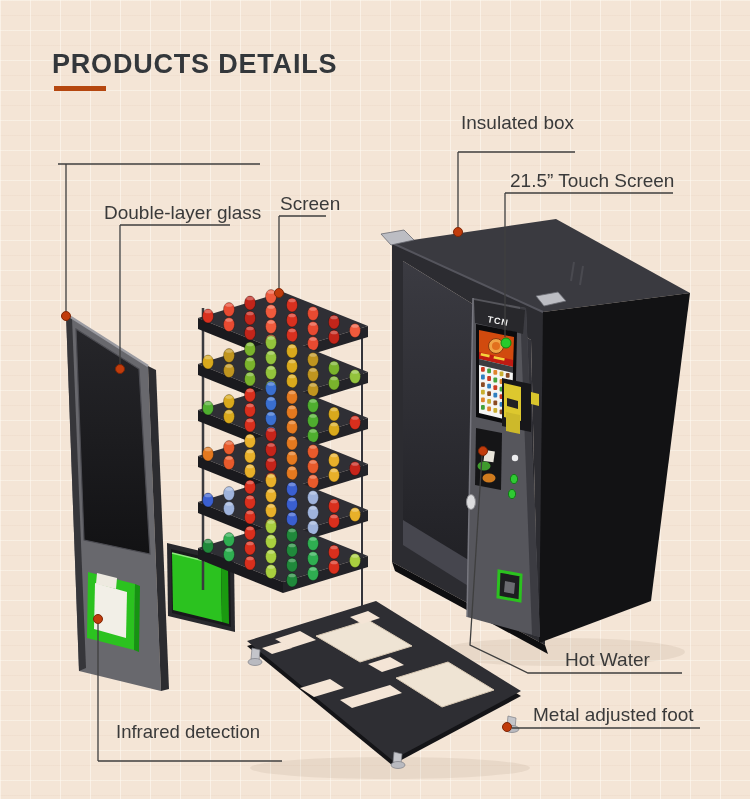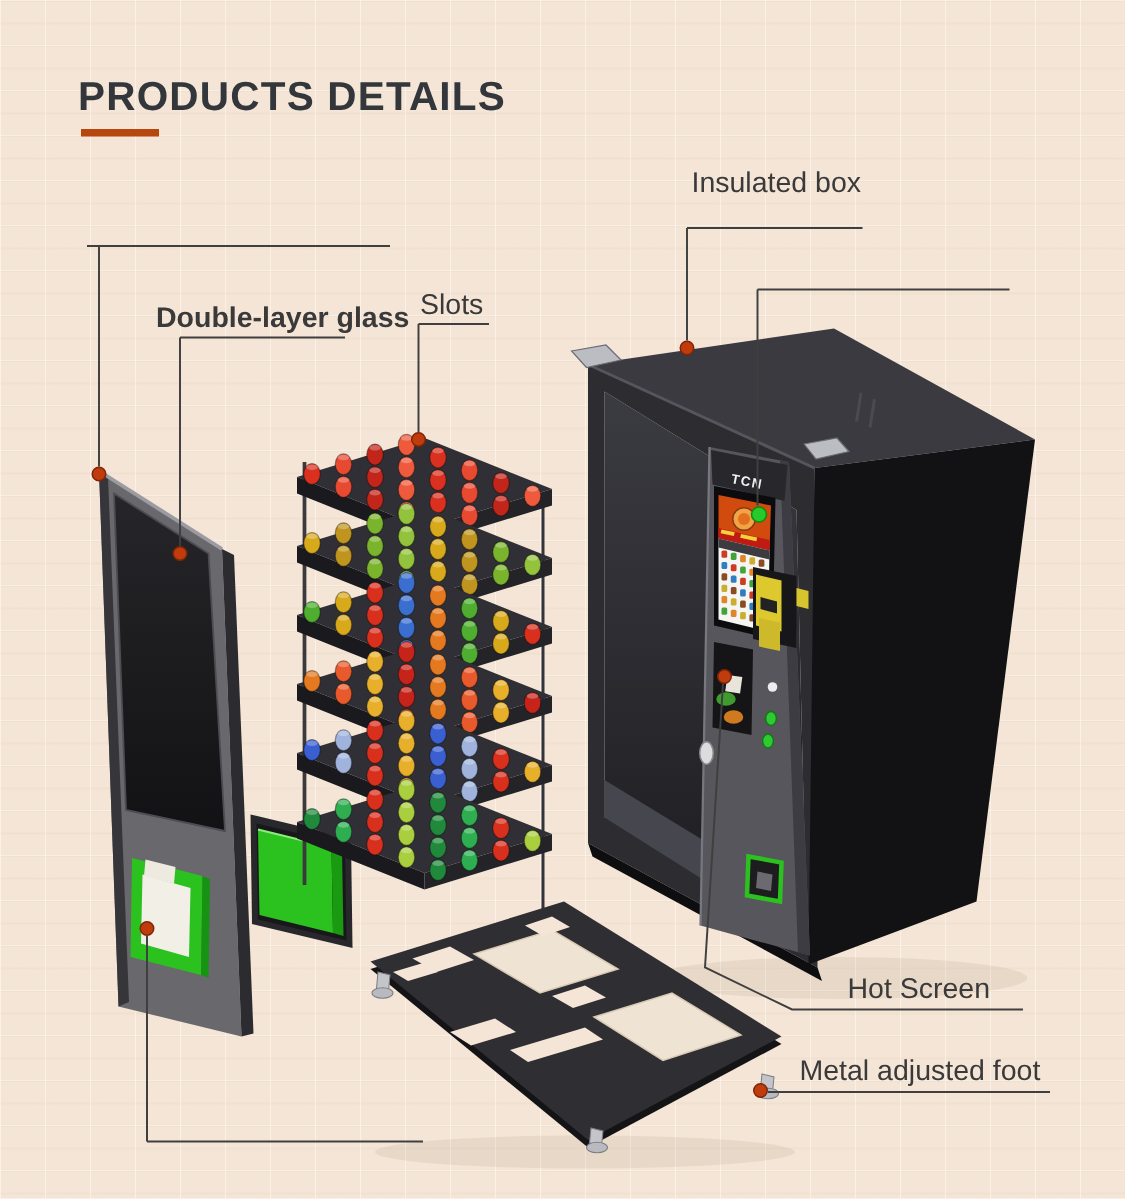--- a/index.html
+++ b/index.html
@@ -16,21 +16,21 @@
   .page-title{
     position:absolute;left:52px;top:49px;margin:0;
     font-size:27px;font-weight:bold;letter-spacing:.8px;color:#33373b;
     white-space:nowrap;
   }
   .accent-bar{position:absolute;left:54px;top:86px;width:52px;height:5px;background:#b5470f;}
   .lbl{
     position:absolute;font-size:19px;line-height:1.12;color:#3a3a3a;white-space:nowrap;
   }
   .lbl-fuselage{left:45px;top:141px;}
-  .lbl-glass{left:104px;top:202px;font-weight:bold;}
+  .lbl-glass{left:104px;top:202px;}
   .lbl-slots{left:280px;top:193px;}
   .lbl-insulated{left:461px;top:112px;}
   .lbl-touch{left:510px;top:170px;}
   .lbl-hotwater{left:565px;top:649px;}
   .lbl-foot{left:533px;top:704px;}
   .lbl-infrared{left:116px;top:722px;font-size:18.5px;}
   svg{position:absolute;left:0;top:0;}
 </style>
 </head>
 <body>
@@ -488,19 +488,21 @@
       <circle cx="279" cy="293" r="4.5" fill="#c13c0c"></circle>
       <circle cx="458" cy="232" r="4.5" fill="#c13c0c"></circle>
       <circle cx="483" cy="451" r="4.5" fill="#c13c0c"></circle>
       <circle cx="507" cy="727" r="4.5" fill="#c13c0c"></circle>
       <circle cx="98" cy="619" r="4.5" fill="#c13c0c"></circle>
     </g>
     <circle cx="506" cy="343" r="5" stroke="#0d8a12" stroke-width="1" fill="#27ca2b"></circle>
   </svg>
 
   <div class="lbl lbl-glass">Double-layer glass</div>
-  <div class="lbl lbl-slots">Slots</div>
+  <div class="lbl lbl-slots">Screen</div>
   <div class="lbl lbl-insulated">Insulated box</div>
-  <div class="lbl lbl-hotwater">Hot Screen</div>
+  <div class="lbl lbl-touch">21.5” Touch Screen</div>
+  <div class="lbl lbl-hotwater">Hot Water</div>
   <div class="lbl lbl-foot">Metal adjusted foot</div>
   <div class="lbl lbl-infrared">
+    <div>Infrared detection</div>
   </div>
 </div>
 
 </body></html>

